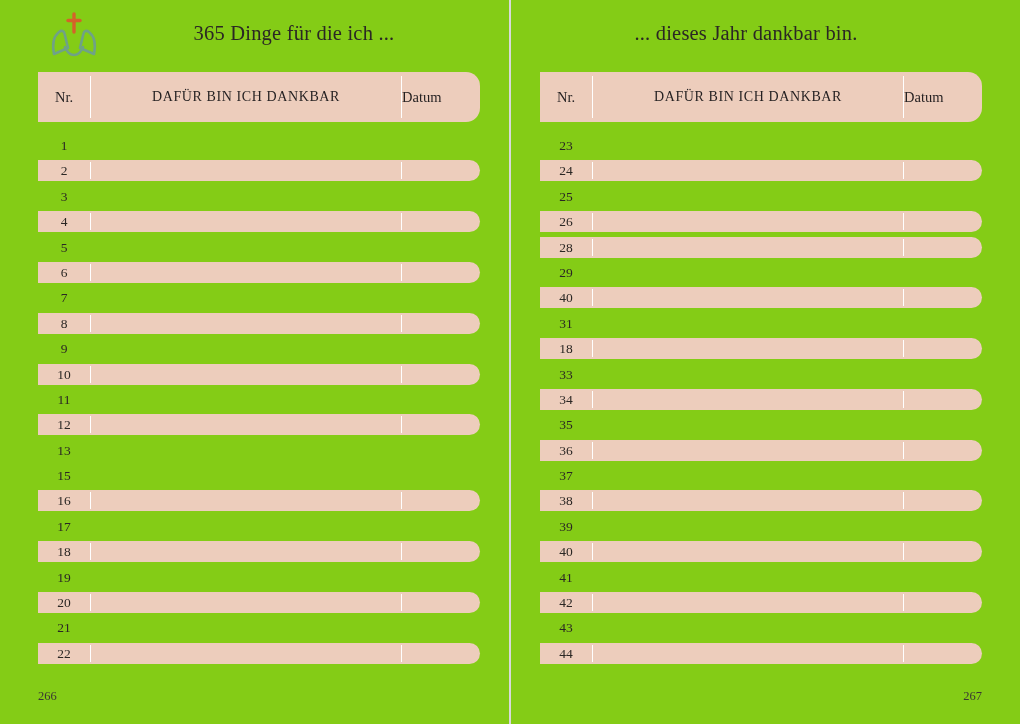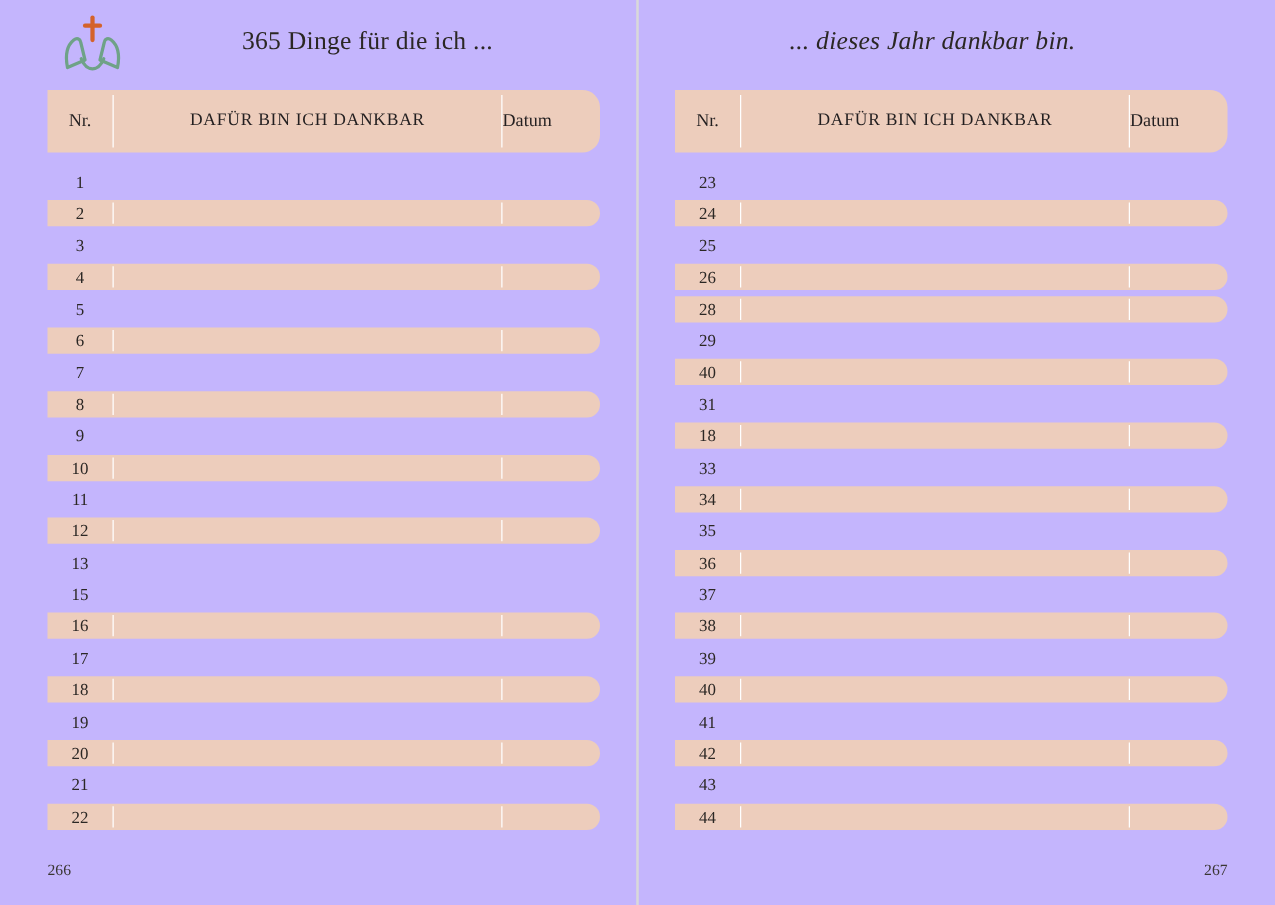--- a/index.html
+++ b/index.html
@@ -12,21 +12,21 @@
     height: 724px;
     font-family: "Liberation Serif", serif;
     color: #231f20;
     overflow: hidden;
   }
   .spread {
     position: relative;
     width: 1020px;
     height: 724px;
     display: flex;
-    background: #c4b5fd;
+    background: #84cc16;
   }
   .page {
     position: relative;
     width: 510px;
     height: 724px;
     box-sizing: border-box;
   }
   .page.left  { padding: 0 30px 0 38px; }
   .page.right { padding: 0 38px 0 30px; }
 
@@ -56,21 +56,21 @@
     position: absolute;
     top: 22px;
     left: 0;
     width: 100%;
     text-align: center;
     font-size: 20.5px;
     letter-spacing: 0.2px;
     color: #2b2724;
   }
   .page.left .page-title  { padding-left: 70px; box-sizing: border-box; }
-  .page.right .page-title { padding-right: 30px; box-sizing: border-box; font-style: italic; }
+  .page.right .page-title { padding-right: 30px; box-sizing: border-box; }
 
   
   .table {
     position: relative;
     width: 100%;
   }
   .thead {
     display: flex;
     align-items: center;
     height: 50px;

